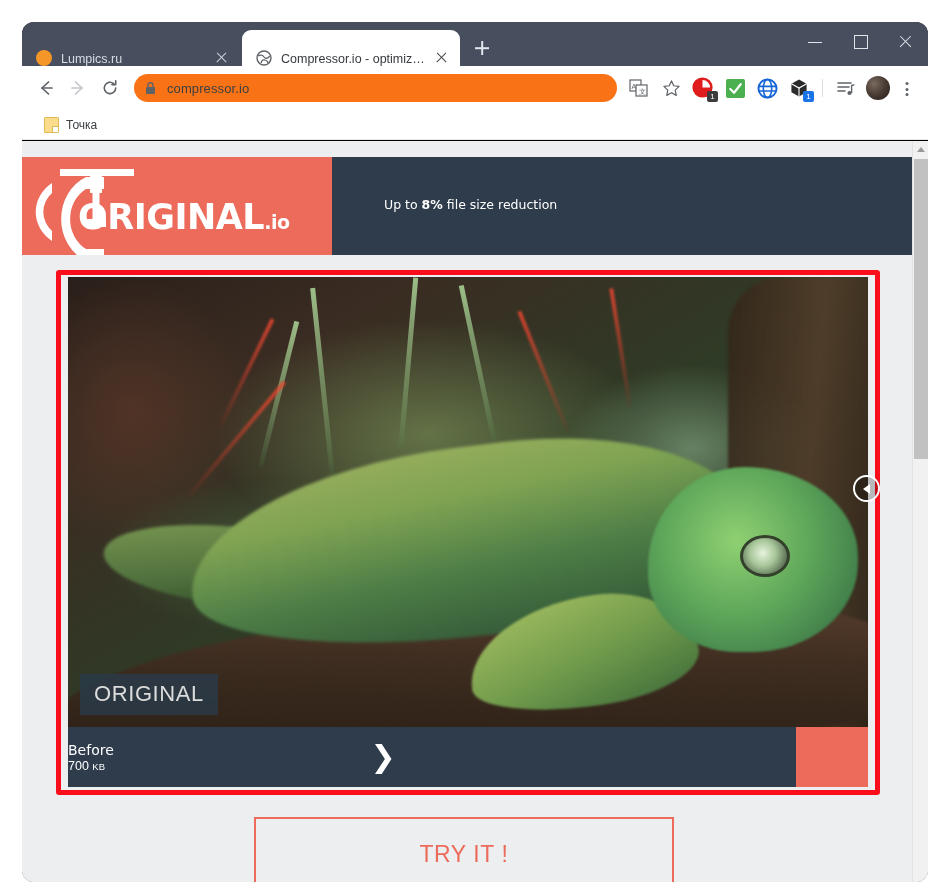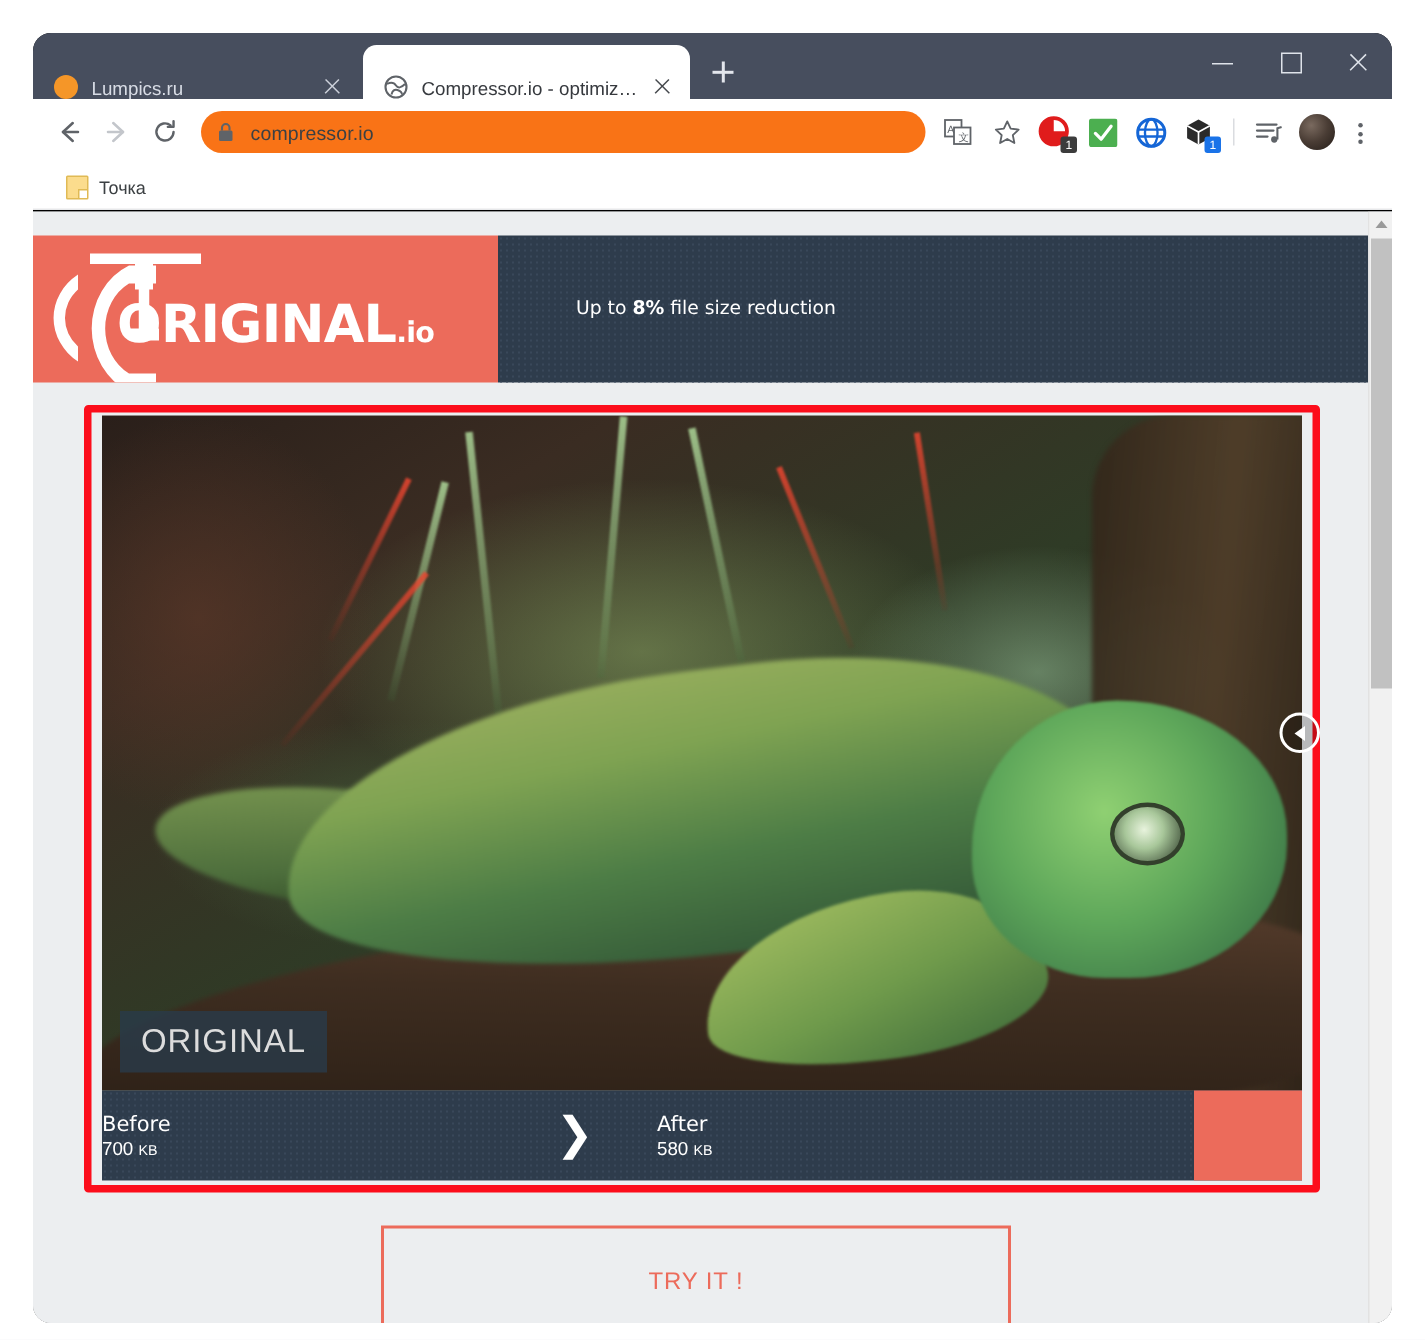--- a/index.html
+++ b/index.html
@@ -336,21 +336,21 @@
   }
   #stat-bar { margin-left: auto; width: 72px; height: 60px; background: #ec6b5b; }
 
   
   #tryit {
     position: absolute; left: 232px; top: 676px;
     width: 420px; height: 75px;
     border: 2px solid #ec6b5b;
     background: #eceef0;
     display: flex; align-items: center; justify-content: center;
-    color: #ec6b5b; font-size: 16px; letter-spacing: .6px;
+    color: #ec6b5b; font-size: 23px; letter-spacing: .6px;
     font-family: "Liberation Sans", sans-serif;
   }
 </style>
 </head>
 <body>
 
 <div id="window-shell">
 
   <div id="titlebar">
 
@@ -539,24 +539,20 @@
         </div>
 
         <div id="carousel-arrow"></div>
 
         <div id="stats">
           <div class="stat">
             <div class="lbl">Before</div>
             <div class="val"><span>700</span> <u>KB</u></div>
           </div>
           <div id="stat-chev">❯</div>
-          <div class="stat">
-            <div class="lbl">After</div>
-            <div class="val"><span>580</span> <u>KB</u></div>
-          </div>
           <div id="stat-bar"></div>
         </div>
       </div>
 
       <div id="tryit">TRY IT !</div>
 
     </div>
 
     <div id="scrollbar">
       <div id="sb-up"></div>

